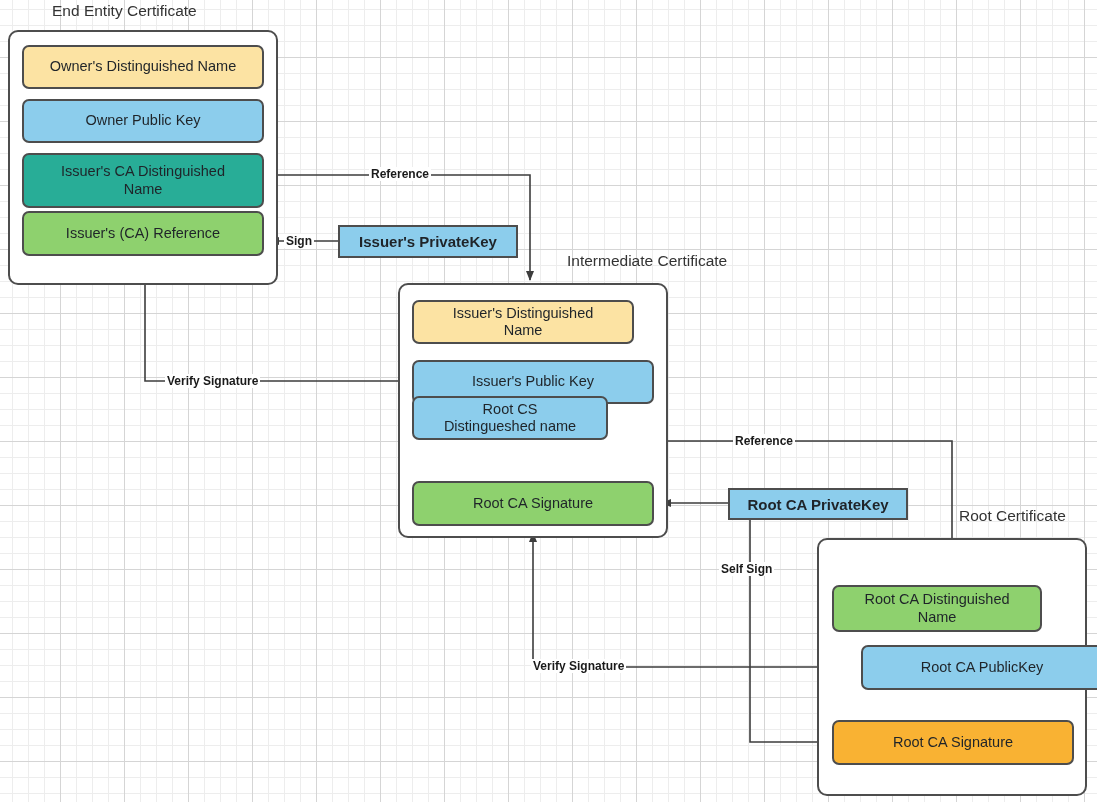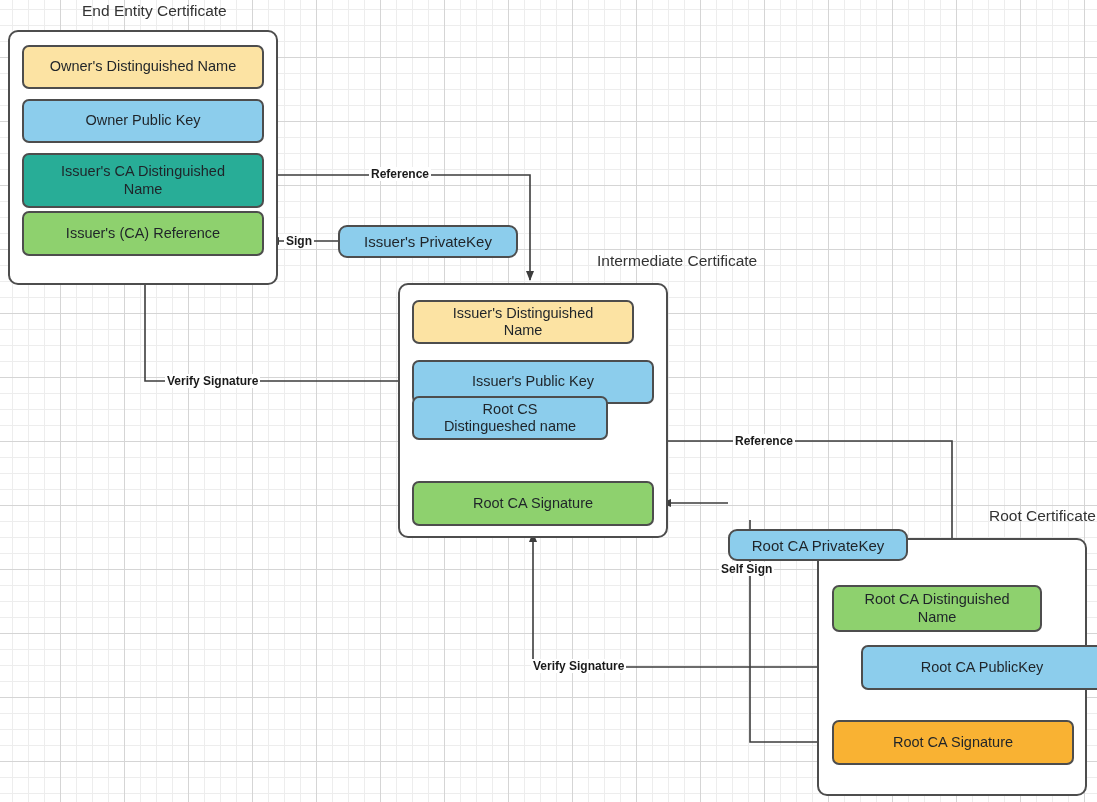--- a/index.html
+++ b/index.html
@@ -40,49 +40,49 @@
     border-radius: 10px;
     box-sizing: border-box;
     z-index: 2;
   }
   .cert-title {
     position: absolute;
     font-size: 15.5px;
     color: #333333;
     white-space: nowrap;
     z-index: 4;
-    margin-left: 30px;
   }
   .field-box {
     position: absolute;
     border: 2px solid #4d4d4d;
     border-radius: 7px;
     box-sizing: border-box;
     display: flex;
     align-items: center;
     justify-content: center;
     text-align: center;
     font-size: 14.5px;
     color: #1f2429;
     line-height: 1.2;
     padding: 0 24px;
     z-index: 3;
   }
   .key-box {
     position: absolute;
     border: 2px solid #4d4d4d;
-    border-radius: 9px;
+    border-radius: 0;
     box-sizing: border-box;
     display: flex;
     align-items: center;
     justify-content: center;
     text-align: center;
     font-size: 15px;
     color: #1f2429;
     z-index: 5;
+    font-weight: bold;
   }
   .edge-label {
     position: absolute;
     font-size: 12px;
     font-weight: bold;
     color: #1a1a1a;
     background: #ffffff;
     padding: 0 2px;
     white-space: nowrap;
     z-index: 6;
@@ -137,21 +137,21 @@
   <div class="container-box" style="left:398px; top:283px; width:270px; height:255px;"></div>
 
   <div class="field-box" style="left:412px; top:300px; width:222px; height:44px; background:#fce3a3;">Issuer's Distinguished Name</div>
 
   <div class="field-box" style="left:412px; top:360px; width:242px; height:44px; background:#8ccdec;">Issuer's Public  Key</div>
 
   <div class="field-box" style="left:412px; top:396px; width:196px; height:44px; background:#8ccdec;">Root CS Distingueshed name</div>
 
   <div class="field-box" style="left:412px; top:481px; width:242px; height:45px; background:#8ed16e;">Root CA Signature</div>
 
-  <div class="key-box" style="left:728px; top:488px; width:180px; height:32px; background:#8ccdec;margin-top:41px;">Root CA PrivateKey</div>
+  <div class="key-box" style="left:728px; top:488px; width:180px; height:32px; background:#8ccdec;">Root CA PrivateKey</div>
 
   <div class="cert-title" style="left:959px; top:507px;">Root Certificate</div>
 
   <div class="container-box" style="left:817px; top:538px; width:270px; height:258px;"></div>
 
   <div class="field-box" style="left:832px; top:585px; width:210px; height:47px; background:#8ed16e;">Root CA Distinguished Name</div>
 
   <div class="field-box" style="left:832px; top:645px; width:242px; height:45px; background:#8ccdec;margin-left:29px;">Root CA PublicKey</div>
 
   <div class="field-box" style="left:832px; top:720px; width:242px; height:45px; background:#f9b233;">Root CA Signature</div>

